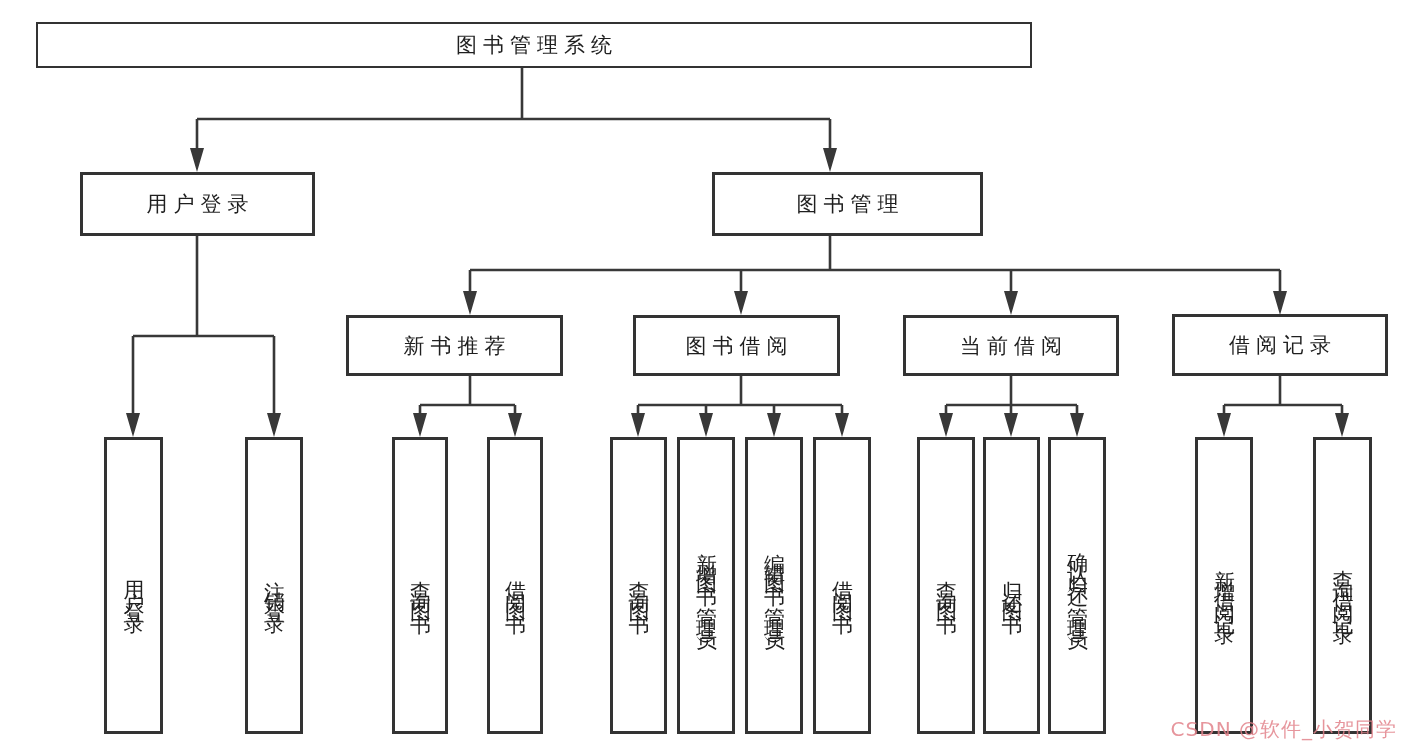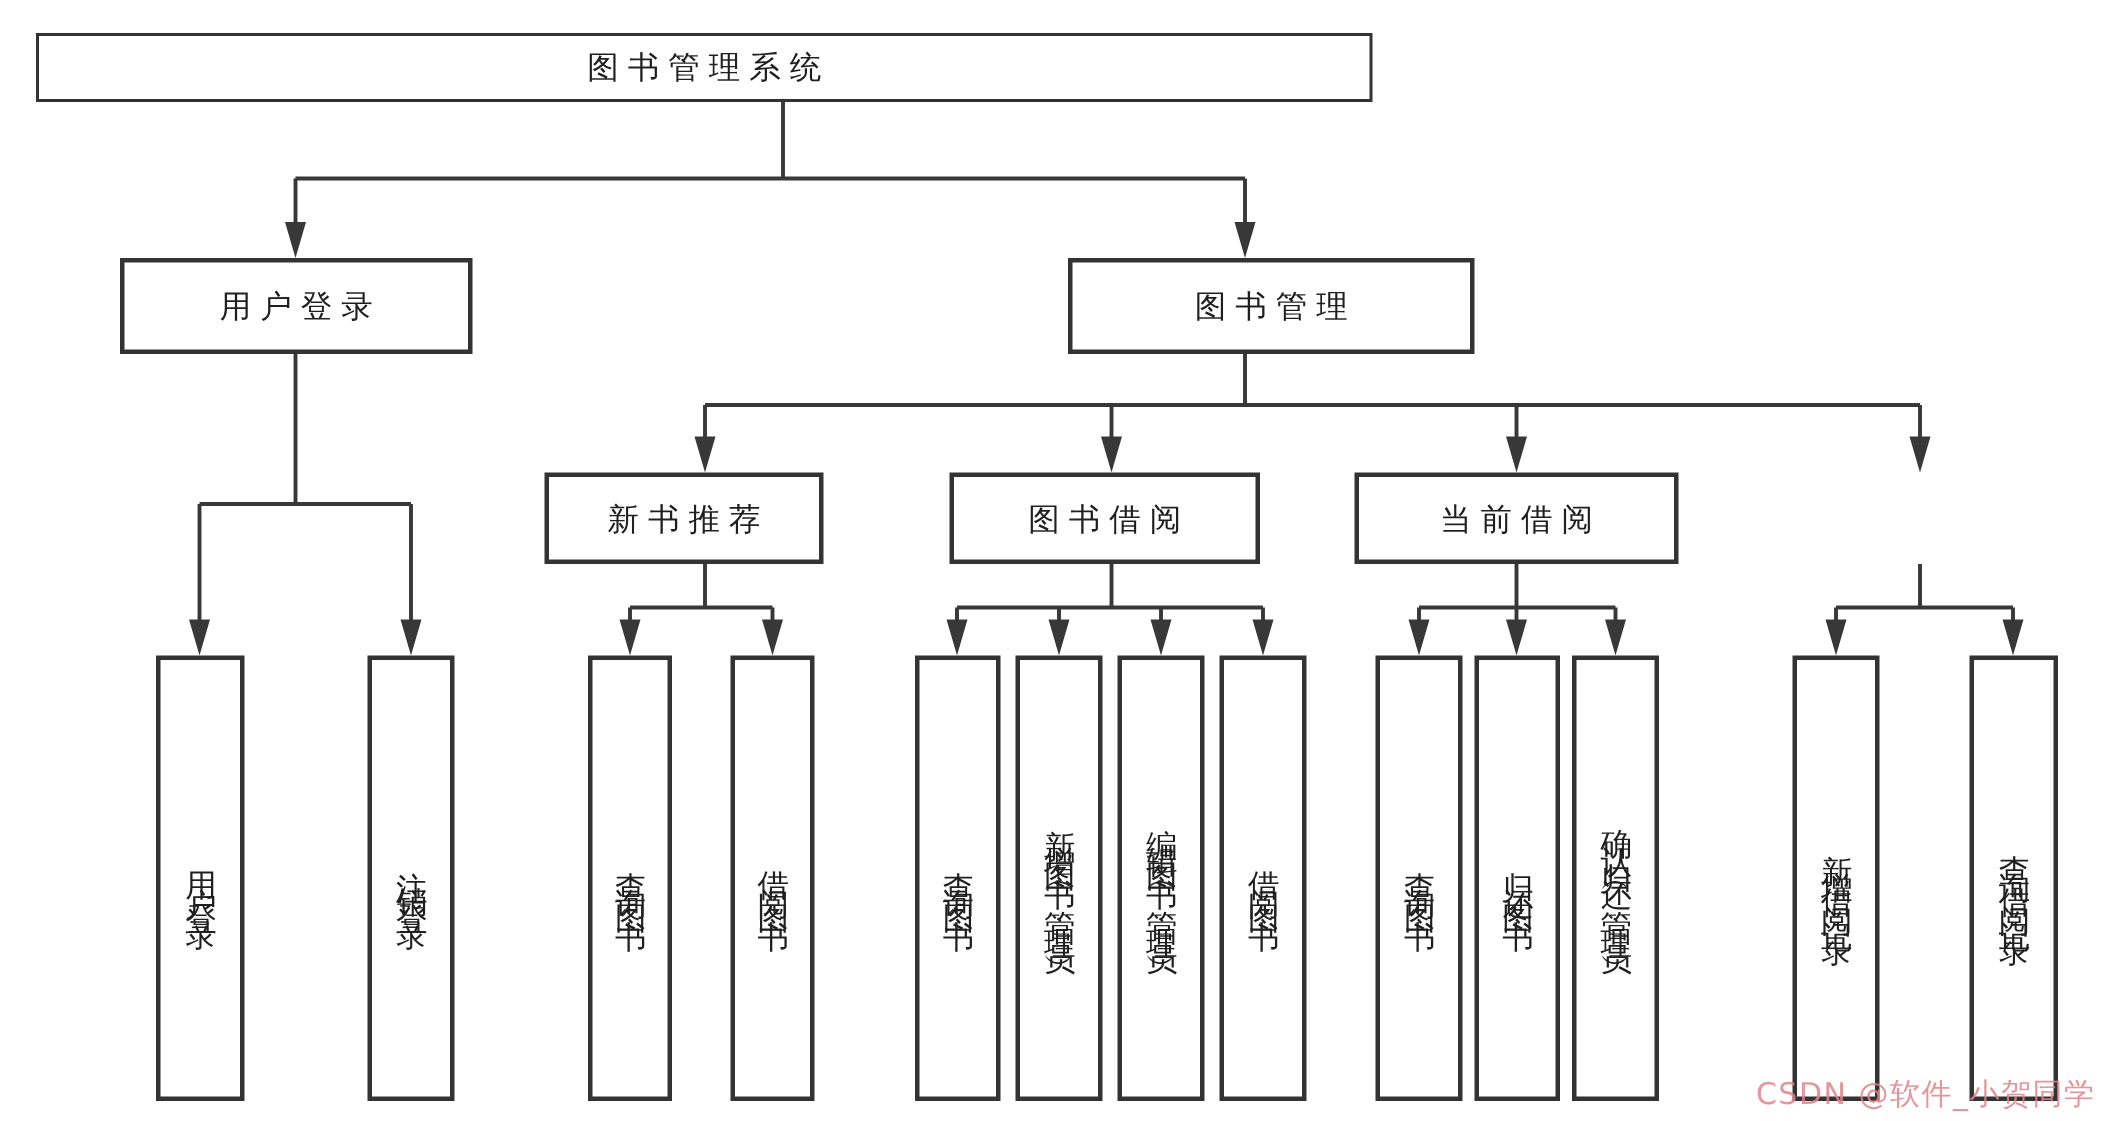--- a/index.html
+++ b/index.html
@@ -72,39 +72,42 @@
          M1004 291 L1018 291 L1011 315 Z  M1273 291 L1287 291 L1280 315 Z
          M126 413 L140 413 L133 437 Z  M267 413 L281 413 L274 437 Z
          M413 413 L427 413 L420 437 Z  M508 413 L522 413 L515 437 Z
          M631 413 L645 413 L638 437 Z  M699 413 L713 413 L706 437 Z
          M767 413 L781 413 L774 437 Z  M835 413 L849 413 L842 437 Z
          M939 413 L953 413 L946 437 Z  M1004 413 L1018 413 L1011 437 Z
          M1070 413 L1084 413 L1077 437 Z  M1217 413 L1231 413 L1224 437 Z
          M1335 413 L1349 413 L1342 437 Z" fill="#383838" stroke="none"></path>
   </svg>
 
-  <div class="node h lv1" style="left:24px;top:22px;width:891px;height:46px">
+  <div class="node h lv1" style="left:36px;top:22px;width:996px;height:46px">
     <span>图书管理系统</span>
   </div>
 
   <div class="node h" style="left:80px;top:172px;width:235px;height:64px">
     <span>用户登录</span>
   </div>
   <div class="node h" style="left:712px;top:172px;width:271px;height:64px">
     <span>图书管理</span>
   </div>
 
-  <div class="node h" style="left:363px;top:315px;width:186px;height:61px">
+  <div class="node h" style="left:346px;top:315px;width:217px;height:61px">
     <span>新书推荐</span>
   </div>
   <div class="node h" style="left:633px;top:315px;width:207px;height:61px">
     <span>图书借阅</span>
   </div>
   <div class="node h" style="left:903px;top:315px;width:216px;height:61px">
     <span>当前借阅</span>
+  </div>
+  <div class="node h" style="left:1172px;top:314px;width:216px;height:62px">
+    <span>借阅记录</span>
   </div>
 
   <div class="node v" style="left:104px;top:437px;width:59px;height:297px">
     <span>用户登录</span>
   </div>
   <div class="node v" style="left:245px;top:437px;width:58px;height:297px">
     <span>注销登录</span>
   </div>
 
   <div class="node v" style="left:392px;top:437px;width:56px;height:297px">

